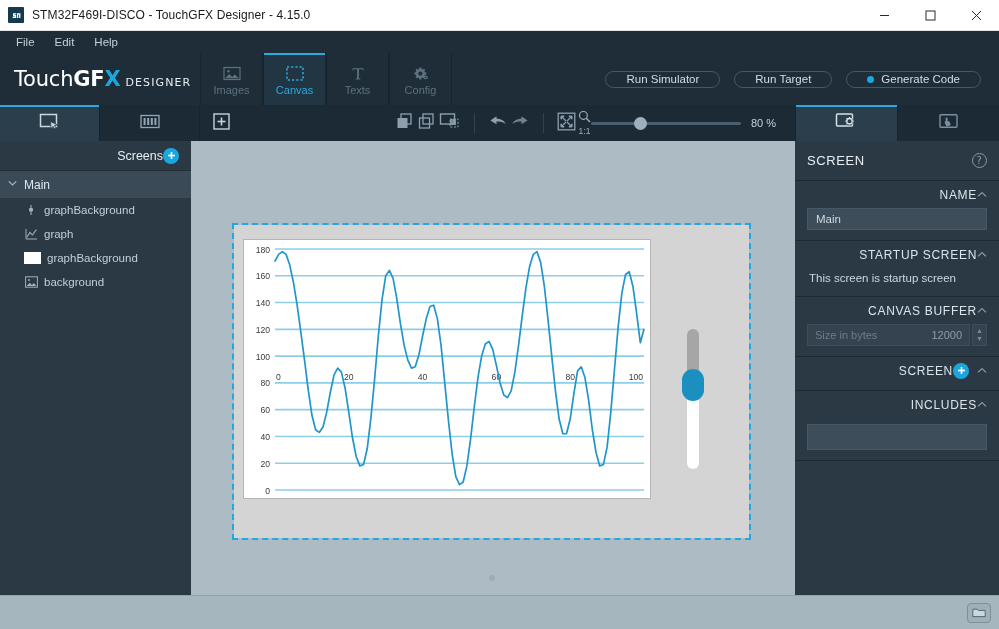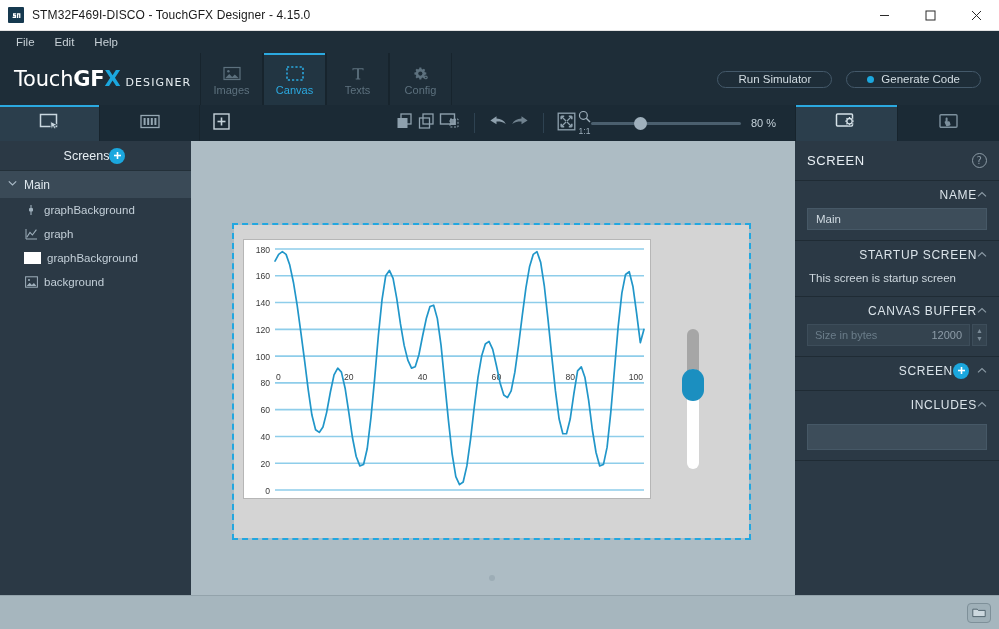--- a/index.html
+++ b/index.html
@@ -111,21 +111,21 @@
   .rtab.active:after {
     content: ""; position: absolute; left: 0; right: 0; top: 0; height: 2px; background: #2ba9e0;
   }
 
   
   .body { flex: 1; display: flex; align-items: stretch; min-height: 0; }
 
   
   .sidebar { width: 191px; background: #2b3945; display: flex; flex-direction: column; flex: 0 0 191px; }
   .sb-header {
-    height: 30px; display: flex; align-items: center; justify-content: center;
+    height: 30px; display: flex; align-items: center; justify-content: flex-end;
     padding: 0 12px 0 10px; color: #e6eef3; font-size: 12.5px; background: #2b3945;
     border-bottom: 1px solid #233039;
   }
   .plus-btn {
     width: 16px; height: 16px; border-radius: 50%; background: #1ba7de; color: #fff;
     display: flex; align-items: center; justify-content: center; font-size: 13px; line-height: 1;
     font-family: "DejaVu Sans", sans-serif;
   }
   .tree { padding-top: 0; }
   .tree-screen {
@@ -317,20 +317,23 @@
         </span>
         <span>Config</span>
       </div>
     </div>
 
     <div class="brand-spacer"></div>
 
     <div class="run-btns">
       <div class="pill">
         <span>Run Simulator</span>
+      </div>
+      <div class="pill">
+        <span>Run Target</span>
       </div>
       <div class="pill">
         <span class="dot"></span>
         <span>Generate Code</span>
       </div>
     </div>
   </div>
 
   <div class="toolbar">
     <div class="tb-left">

